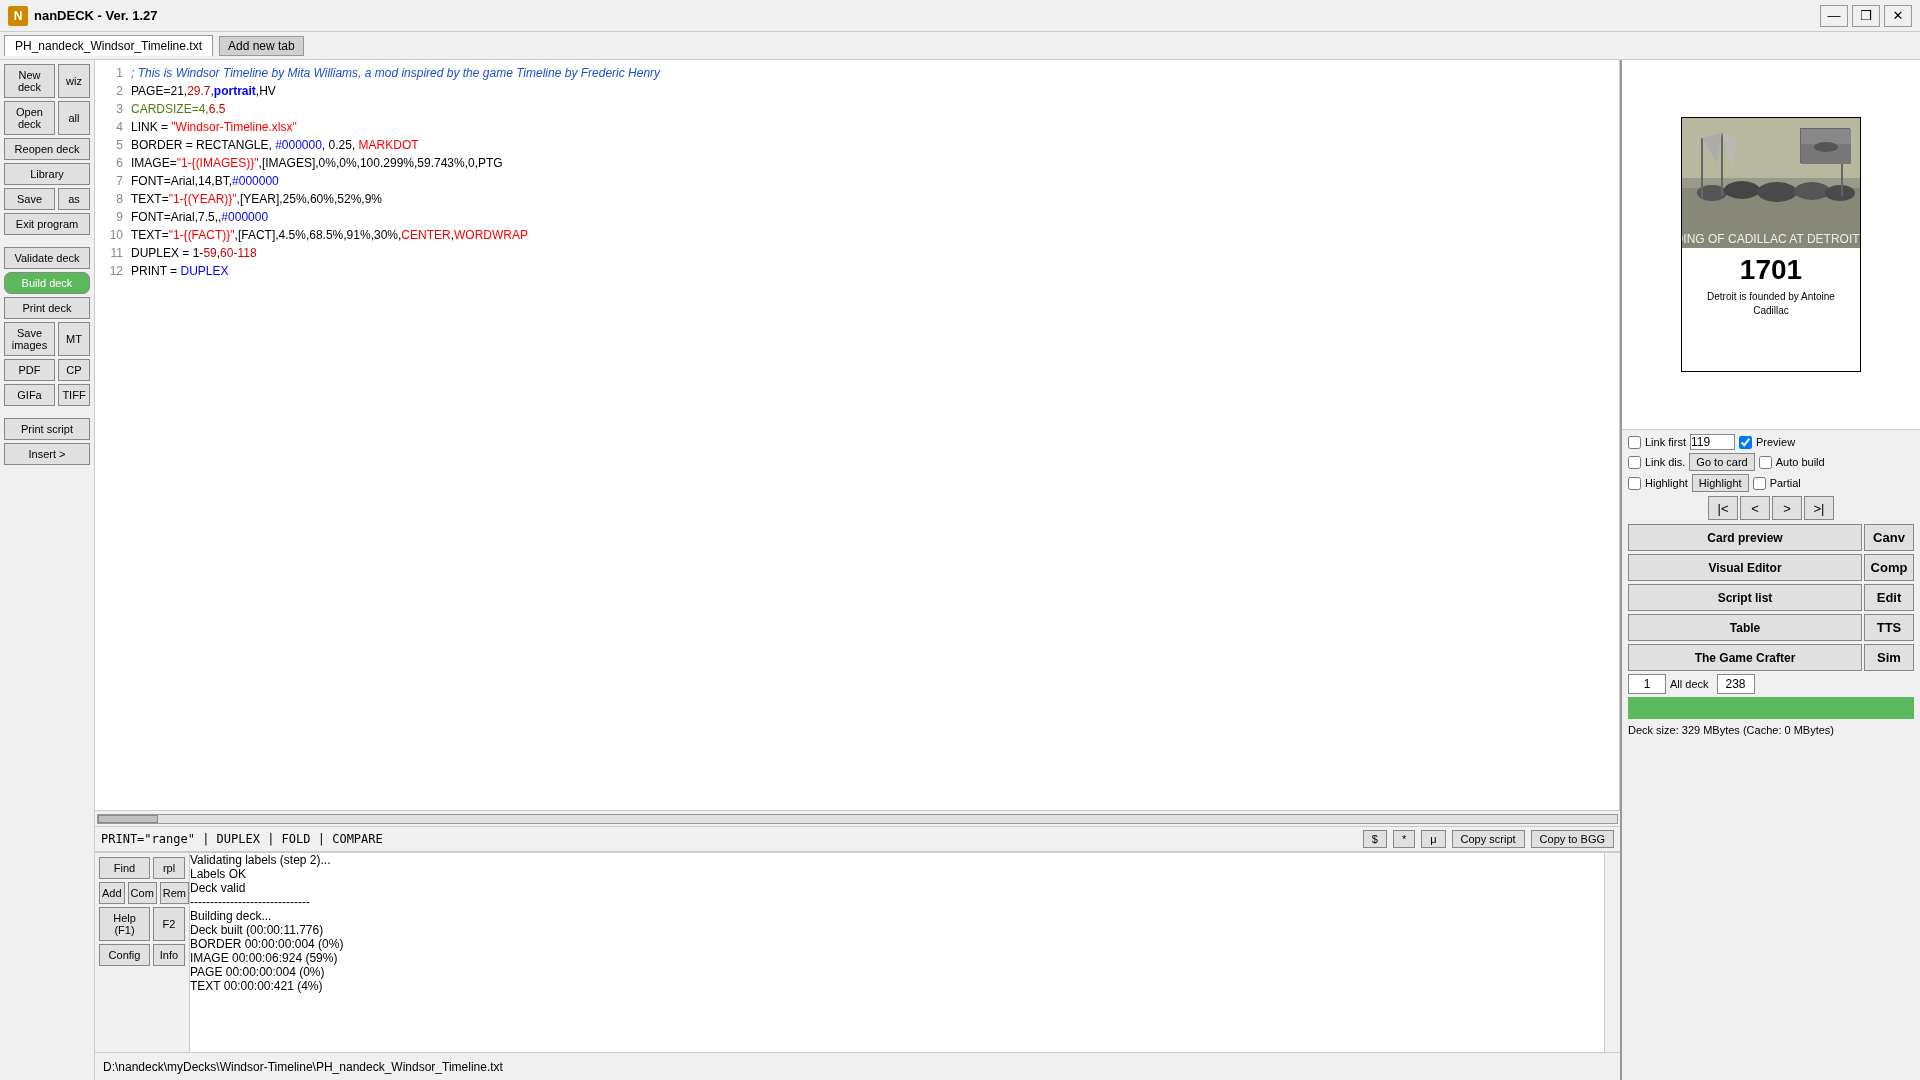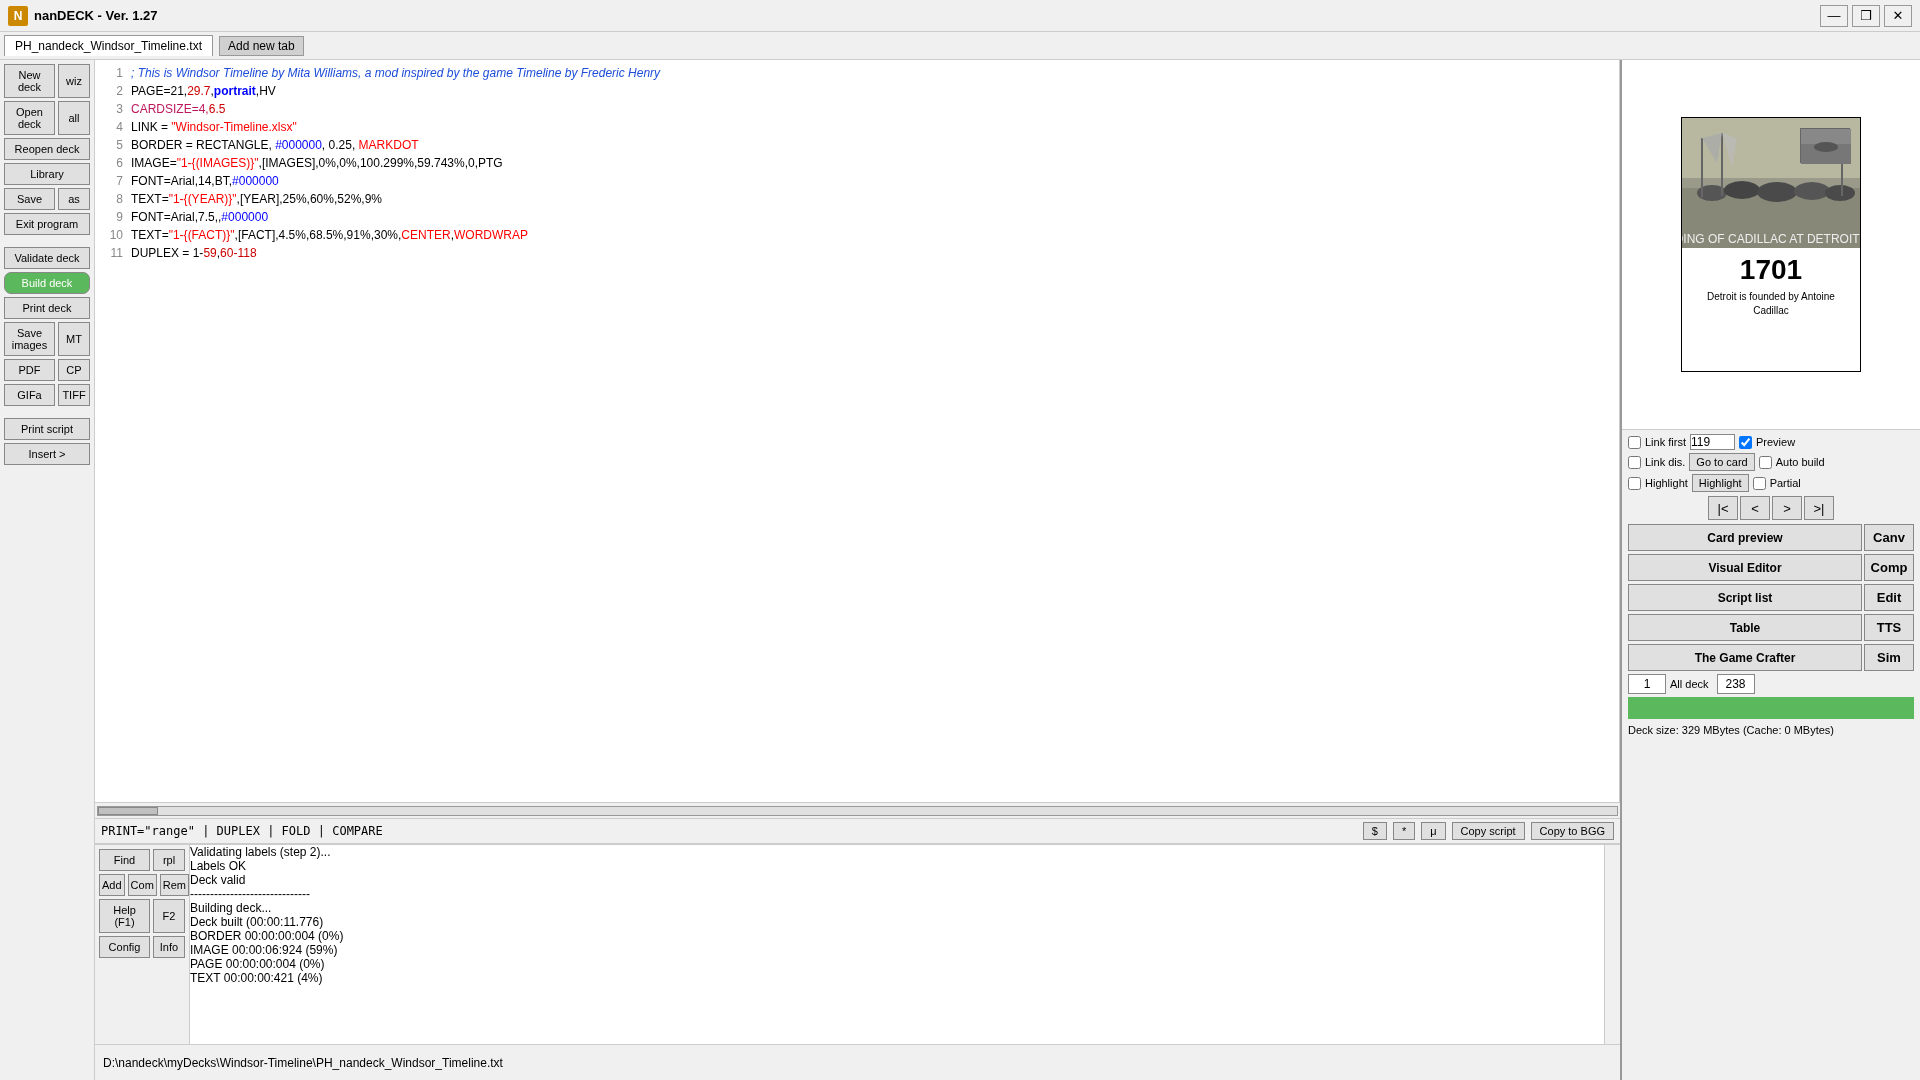--- a/index.html
+++ b/index.html
@@ -159,21 +159,21 @@
     }
     #log-scrollbar {
       width: 16px;
       background: #f0f0f0;
       border-top: 1px solid #ccc;
       border-left: 1px solid #ccc;
     }
 
     
     #bottom-bar {
-      height: 36px;
+      height: 28px;
       background: #f0f0f0;
       border-top: 1px solid #ccc;
       display: flex;
       align-items: center;
       padding: 0 8px;
       font-size: 11px;
       flex-shrink: 0;
     }
 
     
@@ -432,21 +432,21 @@
         <span class="code-content c-comment">; This is Windsor Timeline by Mita Williams, a mod inspired by the game Timeline by Frederic Henry</span>
       </div>
 
       <div class="code-line">
         <span class="line-num">2</span>
         <span class="code-content"><span style="color:#000">PAGE=21,</span><span style="color:#cc0000">29.7</span><span style="color:#000">,</span><span style="color:blue;font-weight:bold">portrait</span><span style="color:#000">,HV</span></span>
       </div>
 
       <div class="code-line">
         <span class="line-num">3</span>
-        <span class="code-content"><span style="color:#be185d">CARDSIZE=4,</span><span style="color:#cc0000">6.5</span></span>
+        <span class="code-content"><span style="color:#4d7c0f">CARDSIZE=4,</span><span style="color:#cc0000">6.5</span></span>
       </div>
 
       <div class="code-line">
         <span class="line-num">4</span>
         <span class="code-content"><span style="color:#000">LINK = </span><span style="color:red">"Windsor-Timeline.xlsx"</span></span>
       </div>
 
       <div class="code-line">
         <span class="line-num">5</span>
         <span class="code-content"><span style="color:#000">BORDER = RECTANGLE, </span><span style="color:blue">#000000</span><span style="color:#000">, 0.25, </span><span style="color:red">MARKDOT</span></span>
@@ -475,20 +475,24 @@
       <div class="code-line">
         <span class="line-num">10</span>
         <span class="code-content"><span style="color:#000">TEXT=</span><span style="color:red">"1-{(FACT)}"</span><span style="color:#000">,[FACT],4.5%,68.5%,91%,30%,</span><span style="color:red">CENTER</span><span style="color:#000">,</span><span style="color:red">WORDWRAP</span></span>
       </div>
 
       <div class="code-line">
         <span class="line-num">11</span>
         <span class="code-content"><span style="color:#000">DUPLEX = 1-</span><span style="color:#cc0000">59</span><span style="color:#000">,</span><span style="color:#cc0000">60-118</span></span>
       </div>
 
+      <div class="code-line">
+        <span class="line-num">12</span>
+        <span class="code-content"><span style="color:#000">PRINT = </span><span style="color:blue">DUPLEX</span></span>
+      </div>
     </div>
 
     <div class="horizontal-scrollbar">
       <div class="h-scroll-track">
         <div class="h-scroll-thumb"></div>
       </div>
     </div>
 
     <div id="status-bar">
       <span id="status-print">PRINT="range" | DUPLEX | FOLD | COMPARE</span>

